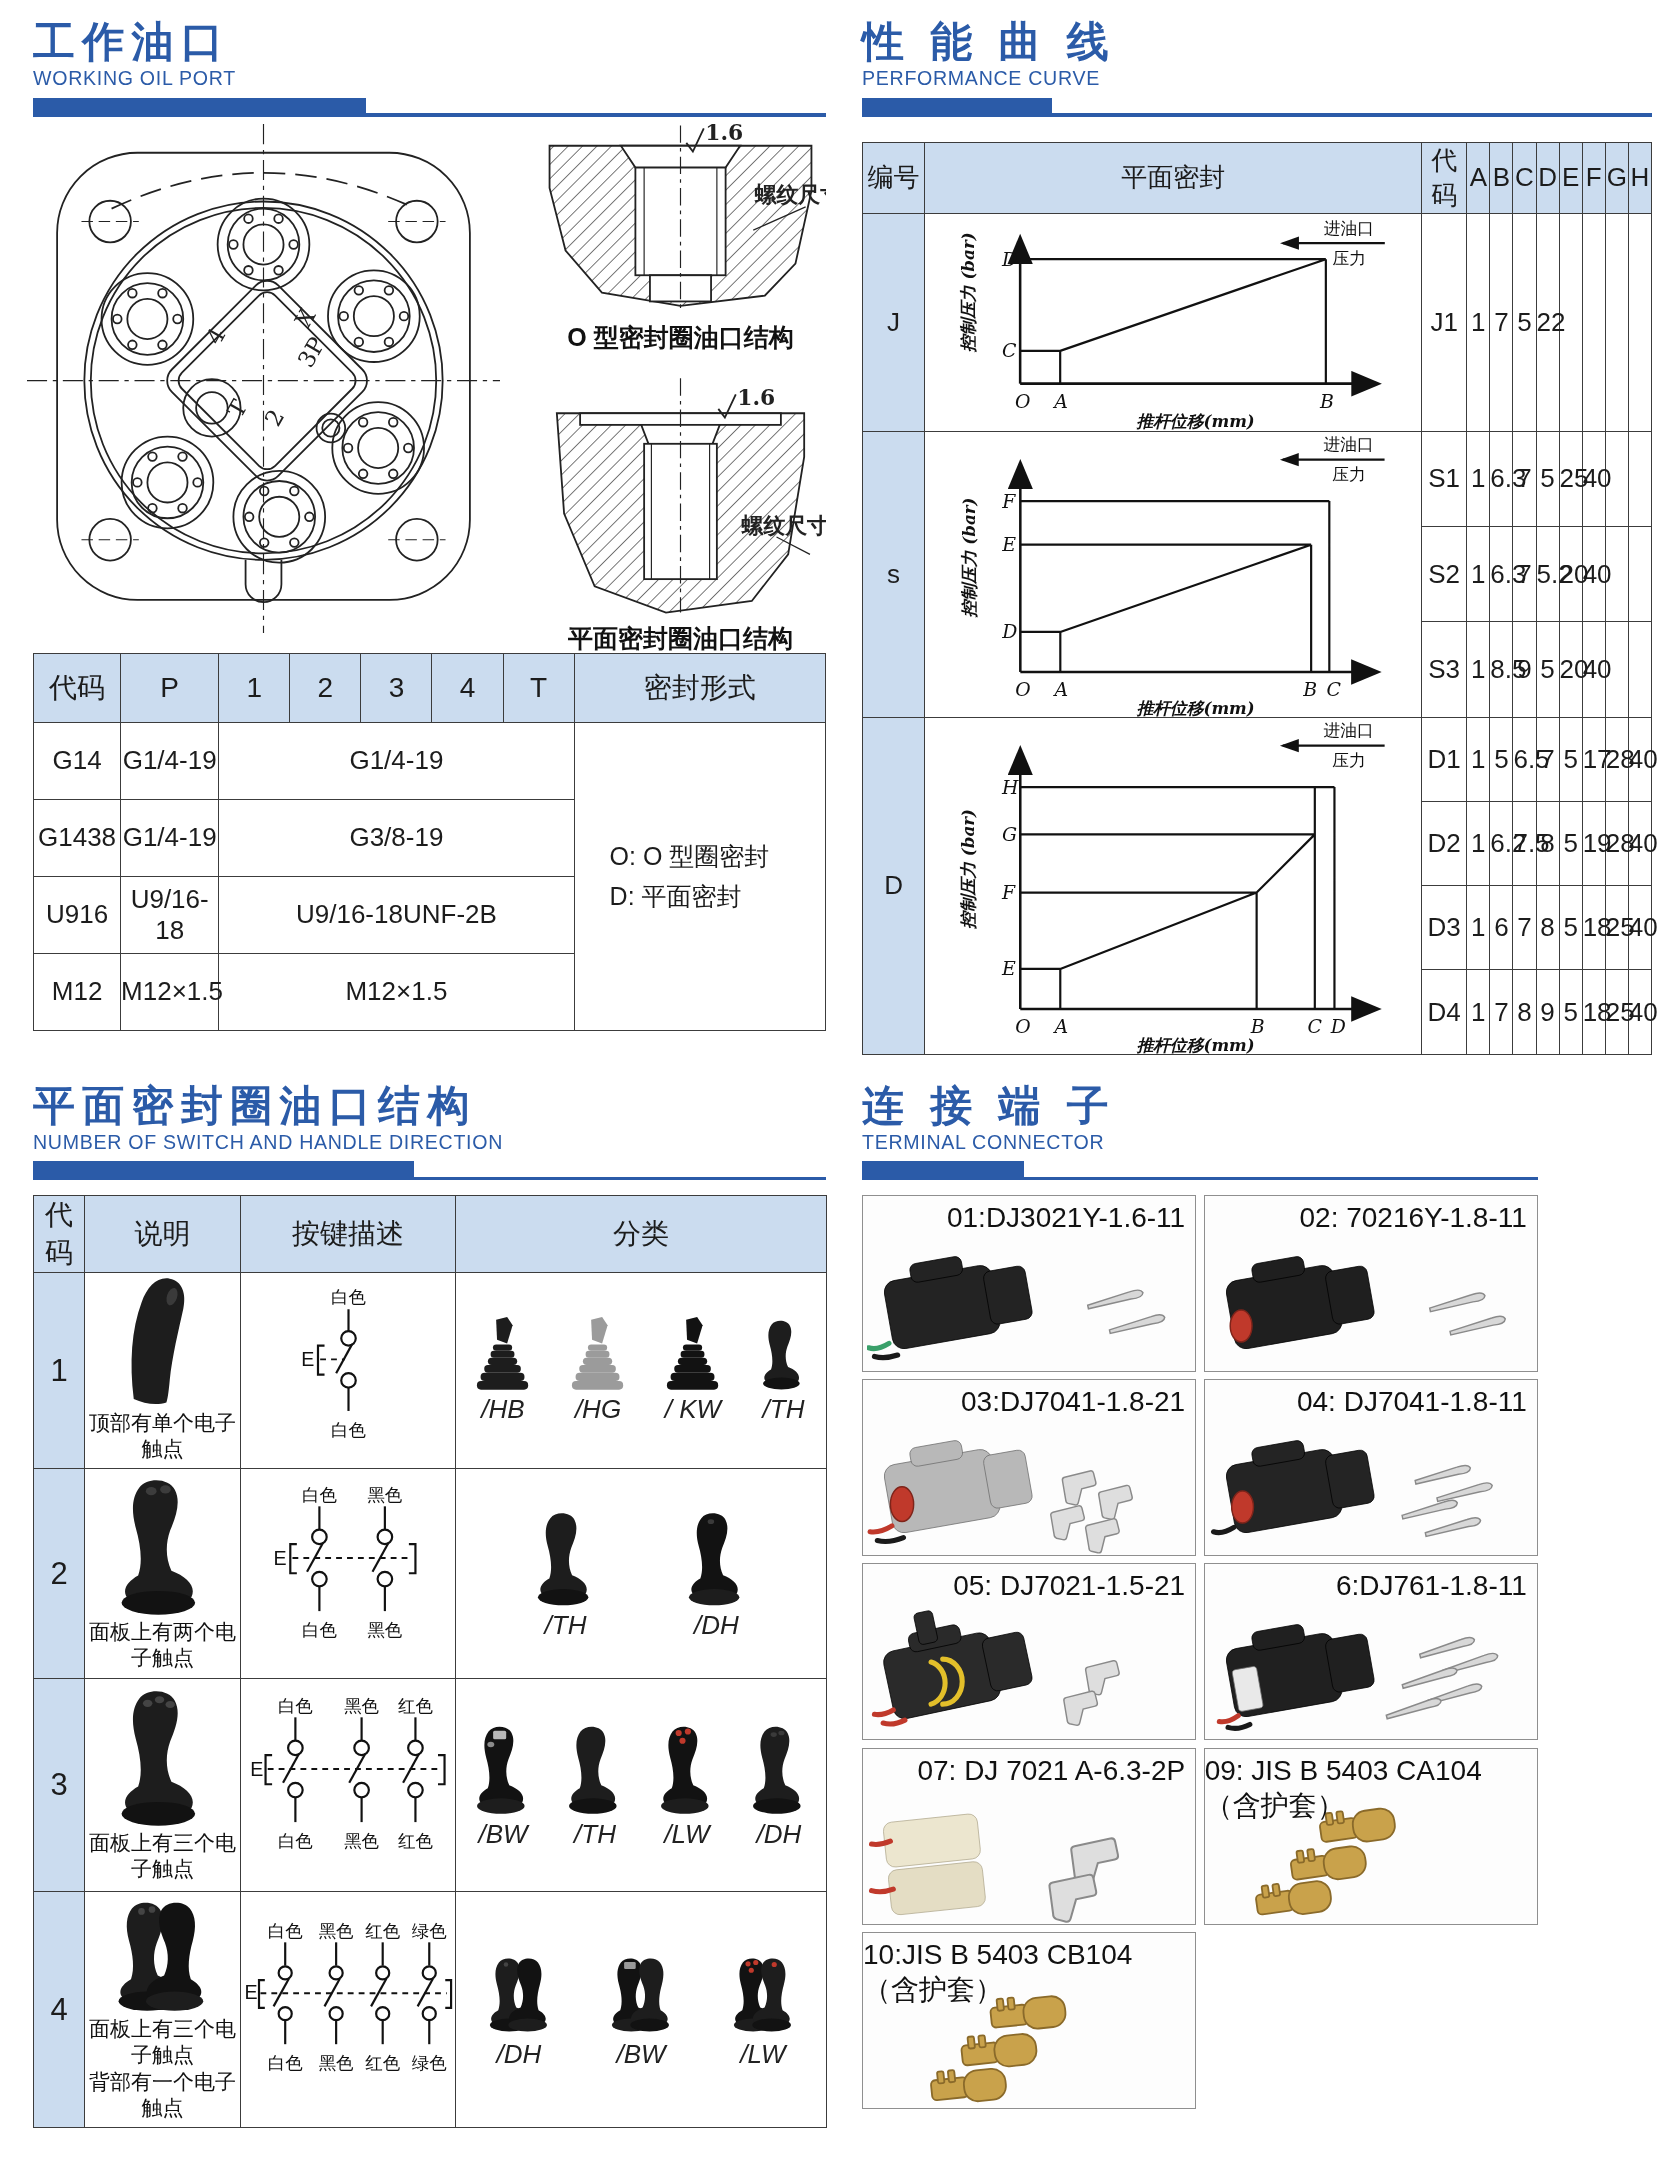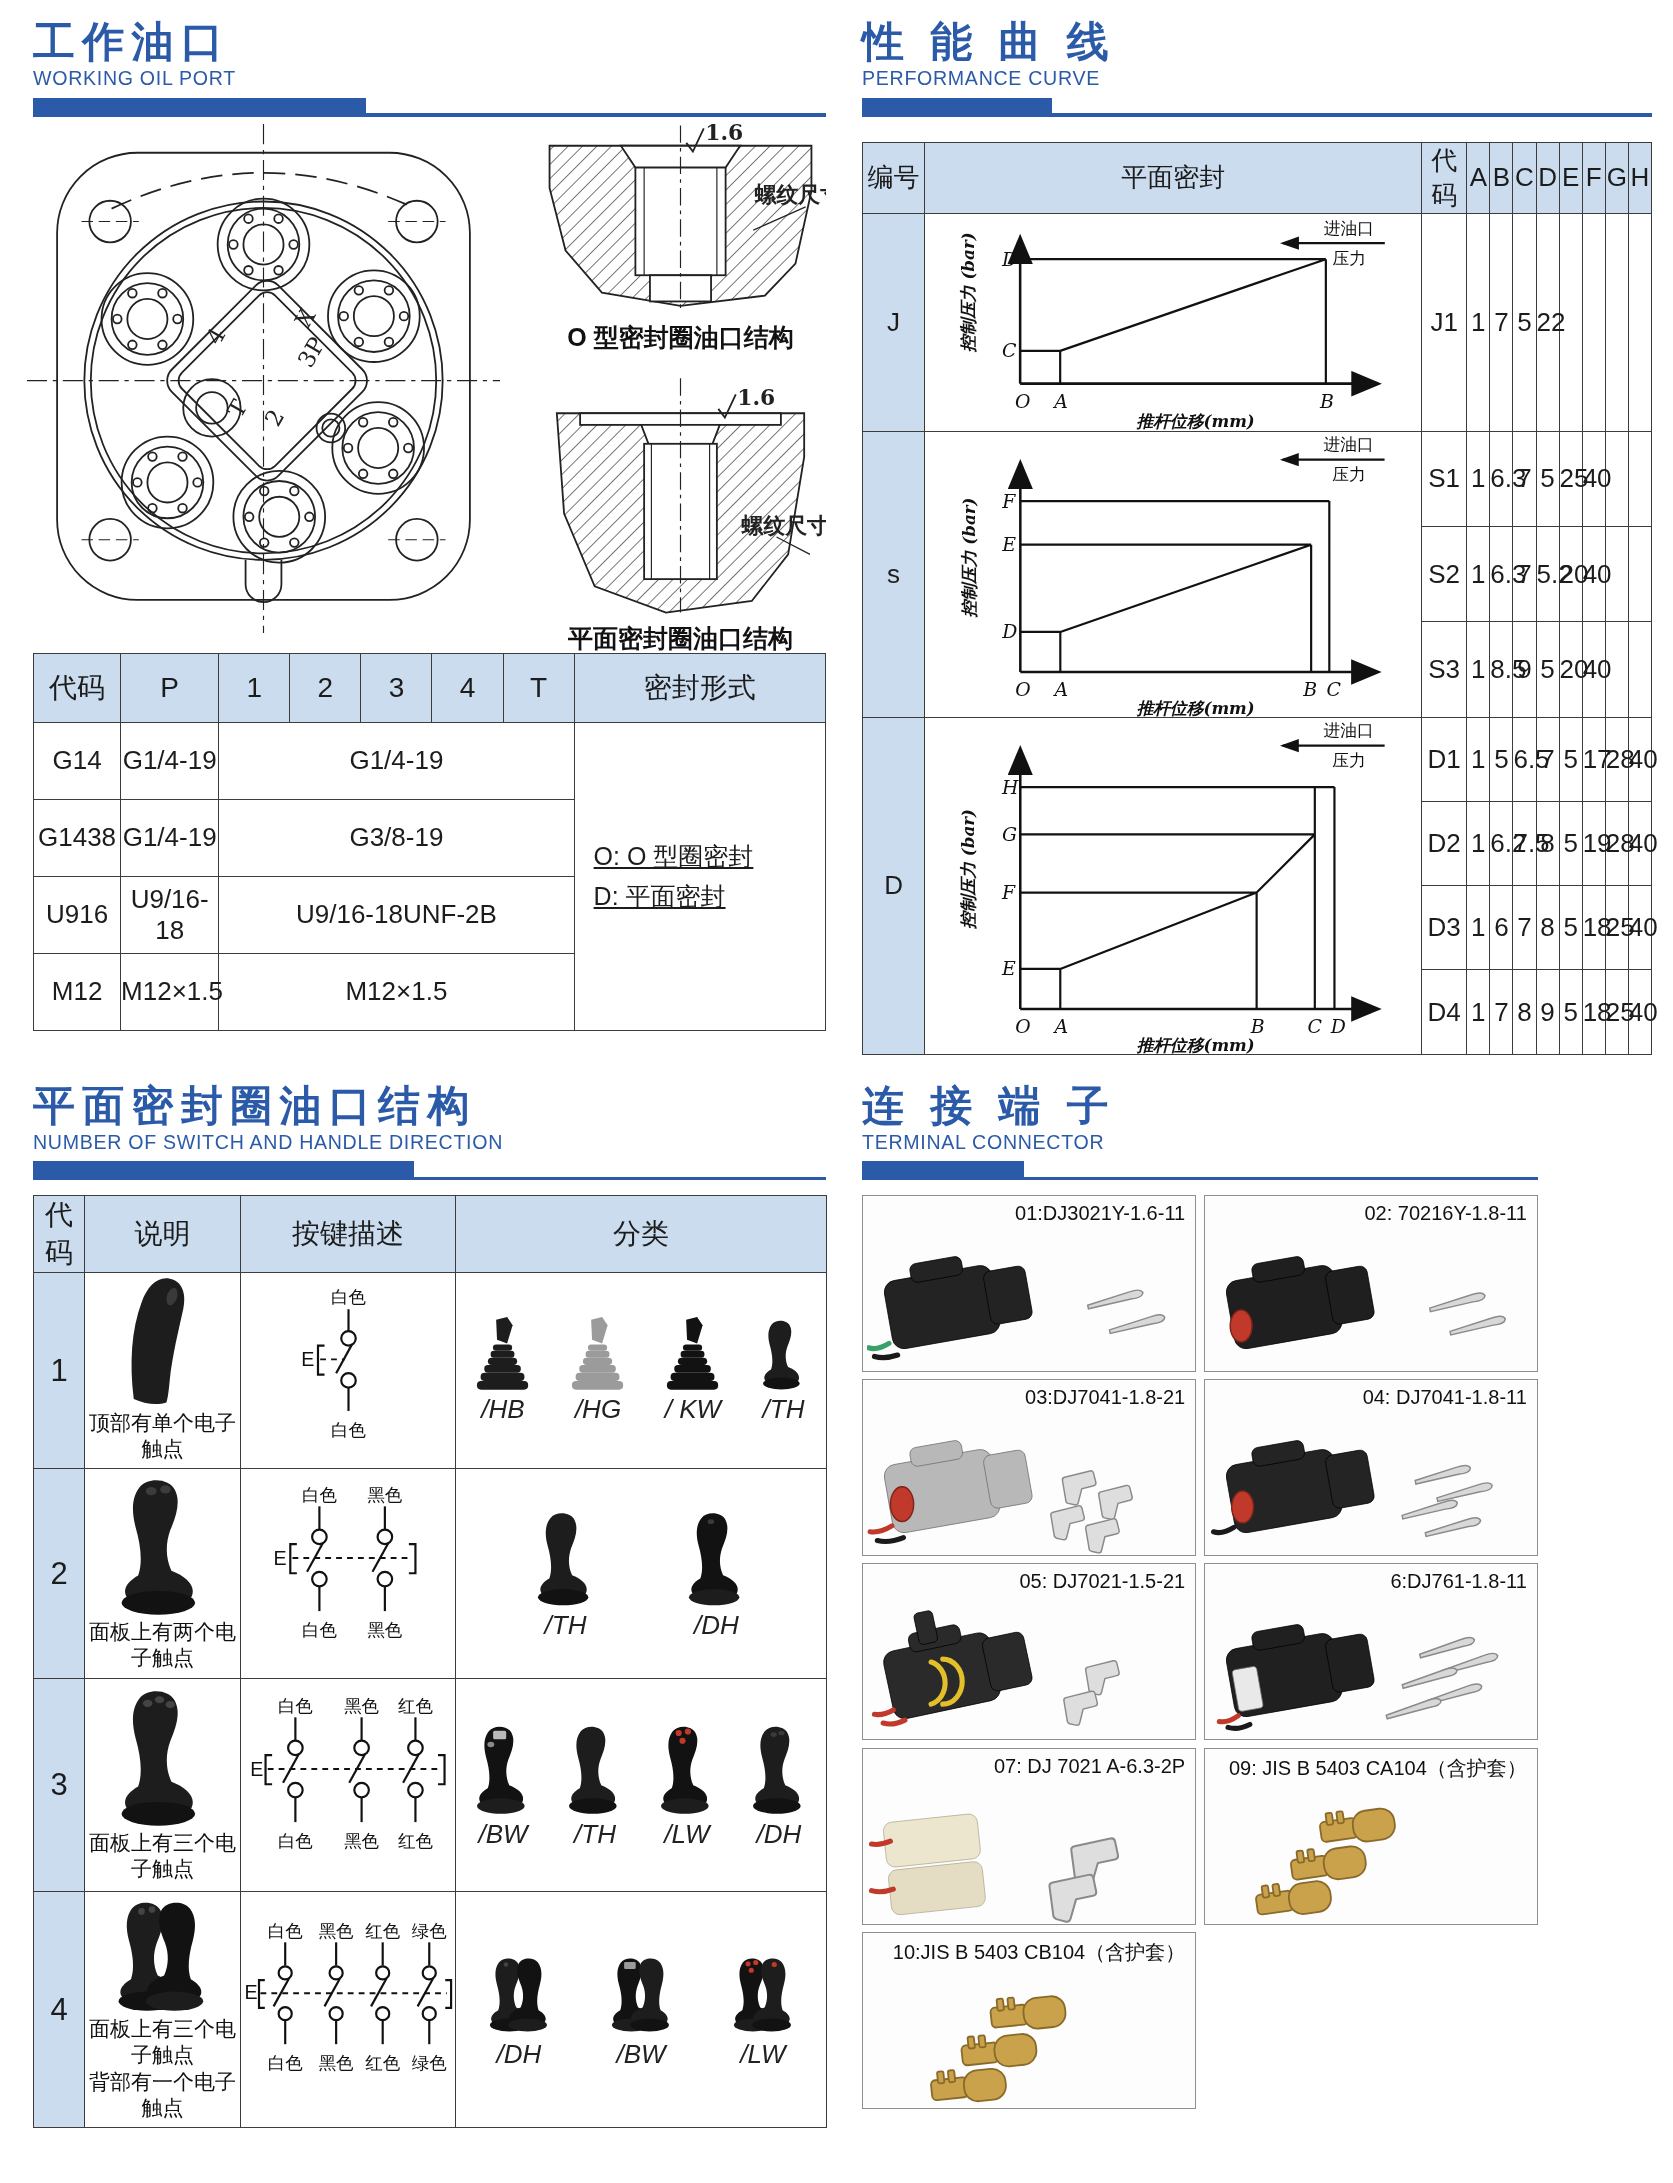--- a/index.html
+++ b/index.html
@@ -23,21 +23,21 @@
   th{background:var(--hdrbg);font-weight:normal;}
   
   #sec-oil{left:33px;top:20.4px;width:793px;}
   .oilfigs{position:relative;height:514px;margin-top:4.4px;}
   .flange{position:absolute;left:-5.8px;top:2.9px;}
   .cscol{position:absolute;right:0;top:0;width:291px;font-weight:bold;}
   .cscap{font-size:25px;color:#111;text-align:center;margin:2.9px 0 1.5px 0;}
   .oiltable{width:793px;margin-top:17.5px;font-size:26px;}
   .oiltable th{font-size:28px;height:68px;}
   .oiltable td{height:76px;}
-  .sealnote{text-align:left;padding-left:19px;font-size:25px;line-height:1.6;text-decoration:underline;}
+  .sealnote{text-align:left;padding-left:35px;font-size:25px;line-height:1.6;}
   
   #sec-perf{left:862px;top:20.4px;width:790px;}
   .perftable{width:790px;margin-top:25px;}
   .perftable th{font-size:26px;height:63px;}
   .perftable td{font-size:26px;}
   .grp{background:var(--hdrbg);font-size:33px;}
   .pcode{font-size:28px;}
   .chartcell{background:#fff;}
   .chartcell svg{display:block;margin:0 auto;}
   .cax{stroke:#111;stroke-width:3.5;fill:none;}
@@ -58,21 +58,21 @@
   .swt{font-size:24px;fill:#111;}
   .swE{font-size:27px;fill:#111;}
   .swcats{vertical-align:middle;}
   .catsrow{display:flex;justify-content:center;align-items:flex-end;gap:19px;}
   .cat{display:flex;flex-direction:column;align-items:center;}
   .cat .catlabel{font-size:26px;color:#222;margin-top:2.9px;font-style:italic;}
   
   #sec-conn{left:862px;top:1084px;width:676px;}
   .cgrid{display:grid;grid-template-columns:1fr 1fr;grid-auto-rows:177px;gap:7.3px;margin-top:14.6px;}
   .ccell{position:relative;border:1.5px solid #8f8f8f;background:#fdfdfd;overflow:hidden;}
-  .ctitle{position:absolute;top:5.8px;right:10.2px;font-size:20px;color:#111;z-index:2;}
+  .ctitle{position:absolute;top:5.8px;right:10.2px;font-size:28px;color:#111;z-index:2;}
   .cart{position:absolute;left:4.4px;bottom:0;}
   .wire{fill:none;stroke-width:7;stroke-linecap:round;}
   .seal{fill:#c0392b;stroke:#7e241a;stroke-width:2;}
   .pinf{fill:#d8d8d8;stroke:#8a8a8a;stroke-width:2;}
   .flagf{fill:#dedede;stroke:#8a8a8a;stroke-width:2;}
   .brassf{fill:#c9a24b;stroke:#8a6a2a;stroke-width:2;}
   .dln{stroke:#222;stroke-width:2.5;fill:none;}
   .dthin{stroke:#222;stroke-width:1.6;fill:none;}
   .dlbl{font-size:30px;fill:#222;font-family:"DejaVu Serif","Liberation Serif",serif;}
   .hdark{fill:#1d1d1d;}

